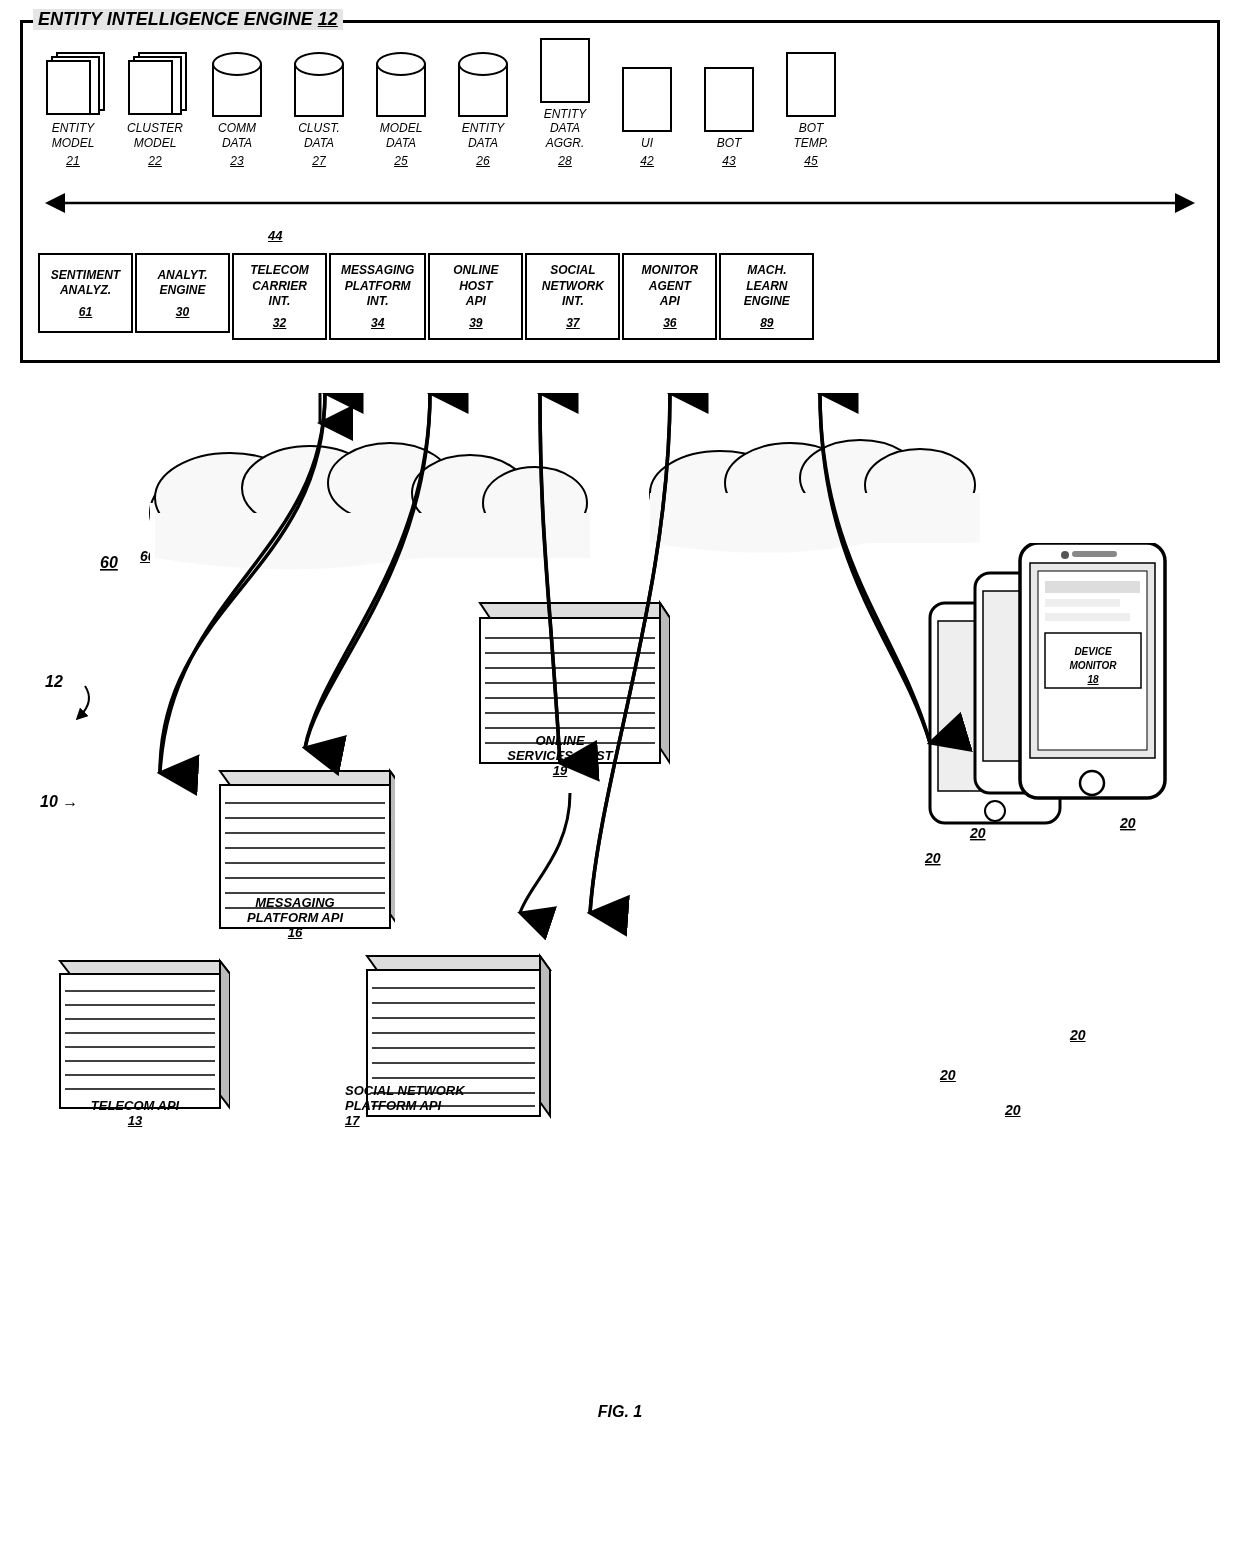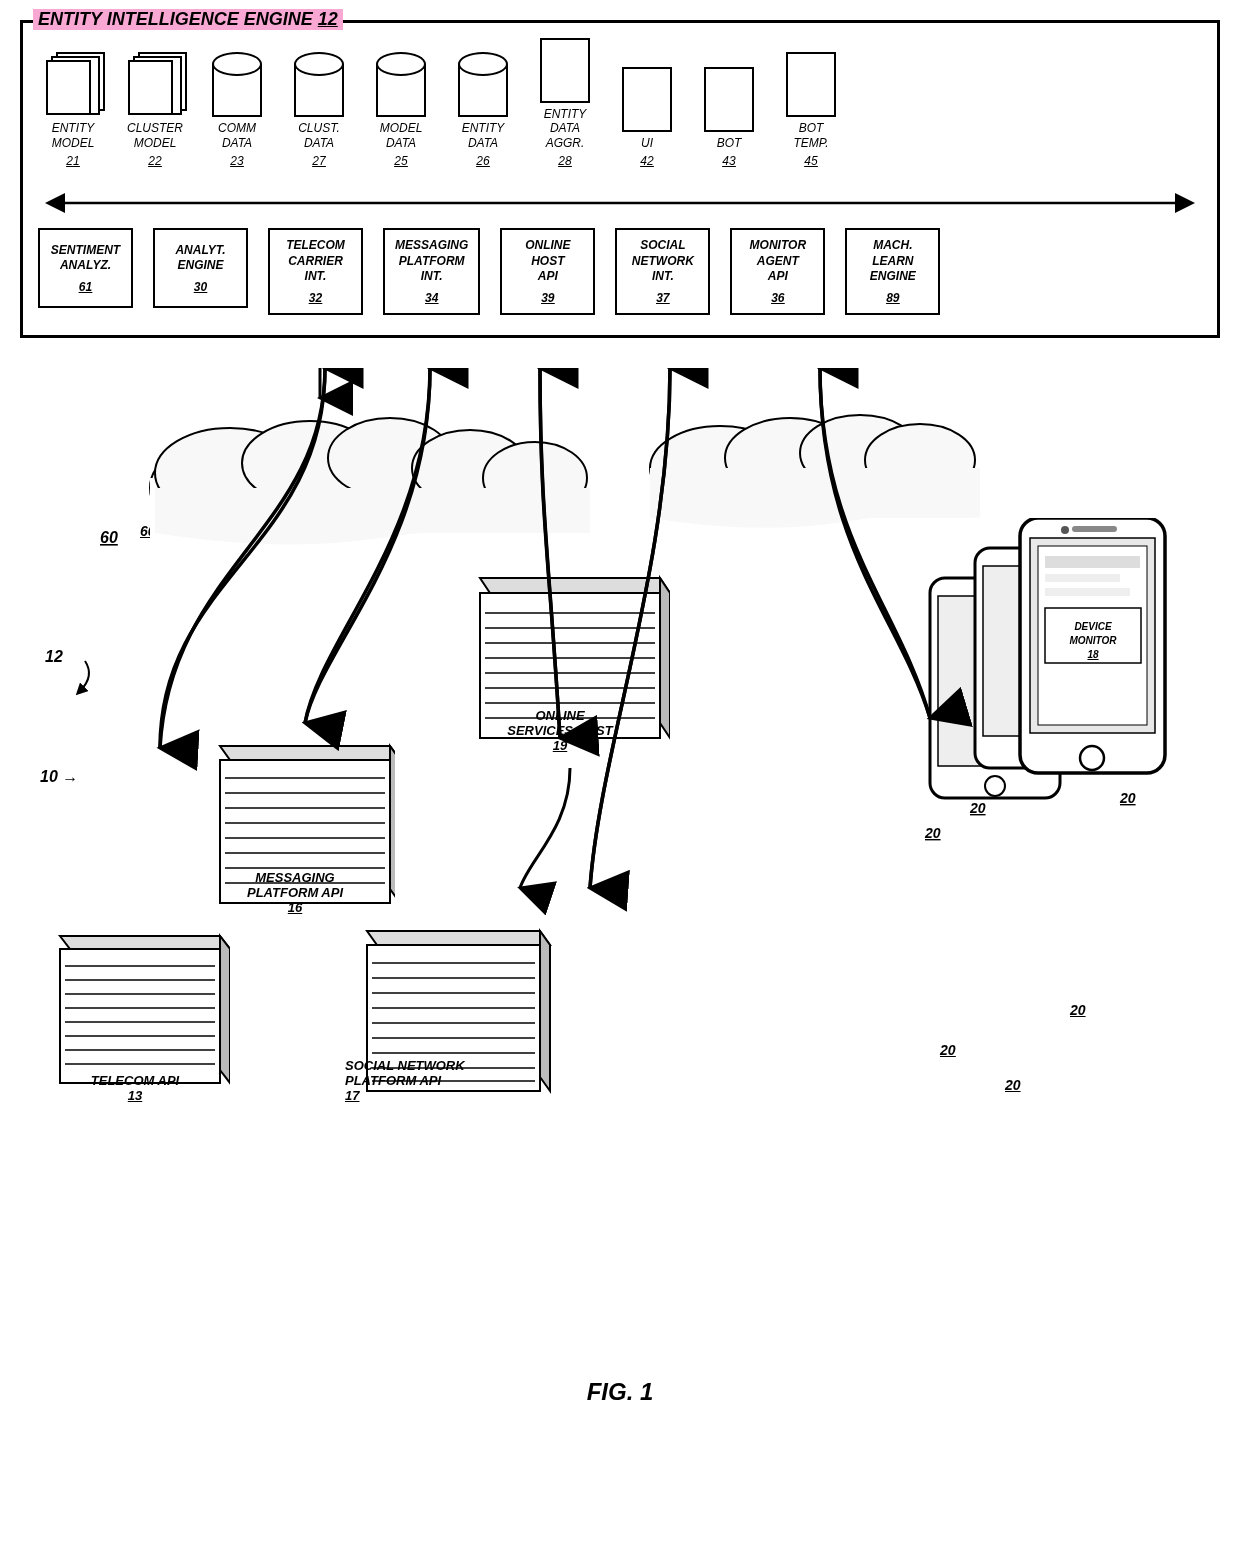--- a/index.html
+++ b/index.html
@@ -26,21 +26,21 @@
       margin-bottom: 30px;
     }
 
     .eie-title {
       font-size: 18px;
       font-weight: bold;
       font-style: italic;
       position: absolute;
       top: -14px;
       left: 10px;
-      background: #f9a8d4;
+      background: #e5e5e5;
       padding: 0 5px;
     }
 
     .eie-number {
       text-decoration: underline;
     }
 
     
     .datastores-row {
       display: flex;
@@ -138,21 +138,21 @@
       width: 50px;
       height: 65px;
       border: 2px solid #000;
       background: #fff;
       margin-bottom: 4px;
     }
 
     
     .processors-row {
       display: flex;
-      gap: 20px;
+      gap: 2px;
       justify-content: flex-start;
       align-items: flex-start;
       margin-top: 10px;
     }
 
     .processor-box {
       border: 2px solid #000;
       padding: 8px 10px;
       font-size: 12px;
       font-style: italic;
@@ -304,20 +304,23 @@
             <path d="M8,0 L0,4 L8,8 Z" fill="#000"></path>
           </marker>
           <marker id="arrowR" markerWidth="8" markerHeight="8" refX="2" refY="4" orient="auto">
             <path d="M0,0 L8,4 L0,8 Z" fill="#000"></path>
           </marker>
         </defs>
         <line x1="10" y1="15" x2="1130" y2="15" stroke="#000" stroke-width="2.5" marker-start="url(#arrowL)" marker-end="url(#arrowR)"></line>
       </svg>
     </div>
 
+    <div style="position:relative; font-size:13px; font-style:italic; font-weight:bold; margin-bottom:6px; padding-left:230px;">
+      <em><u>44</u></em>
+    </div>
 
     <div style="position:relative;">
 
       <div class="processors-row">
 
         <div class="processor-box">
           <div class="processor-label"><em>SENTIMENT<br>ANALYZ.</em></div>
           <div class="proc-num"><em><u>61</u></em></div>
         </div>
 
@@ -581,15 +584,15 @@
     <div style="position:absolute; left:20px; top:400px; font-size:16px; font-style:italic; font-weight:bold;">
       <em>10 →</em>
     </div>
 
     <div style="position:absolute; top:155px; left:120px; font-size:14px; font-style:italic; font-weight:bold; text-decoration:underline;">
       <em><u>60</u></em>
     </div>
 
   </div>
 
-  <div class="fig-label" style="font-size:24px; font-style:italic; font-weight:bold; margin-top:10px;">FIG. 1</div>
+  <div class="fig-label" style="font-size:16px; font-style:italic; font-weight:bold; margin-top:10px;">FIG. 1</div>
 
 </div>
 
 </body></html>

